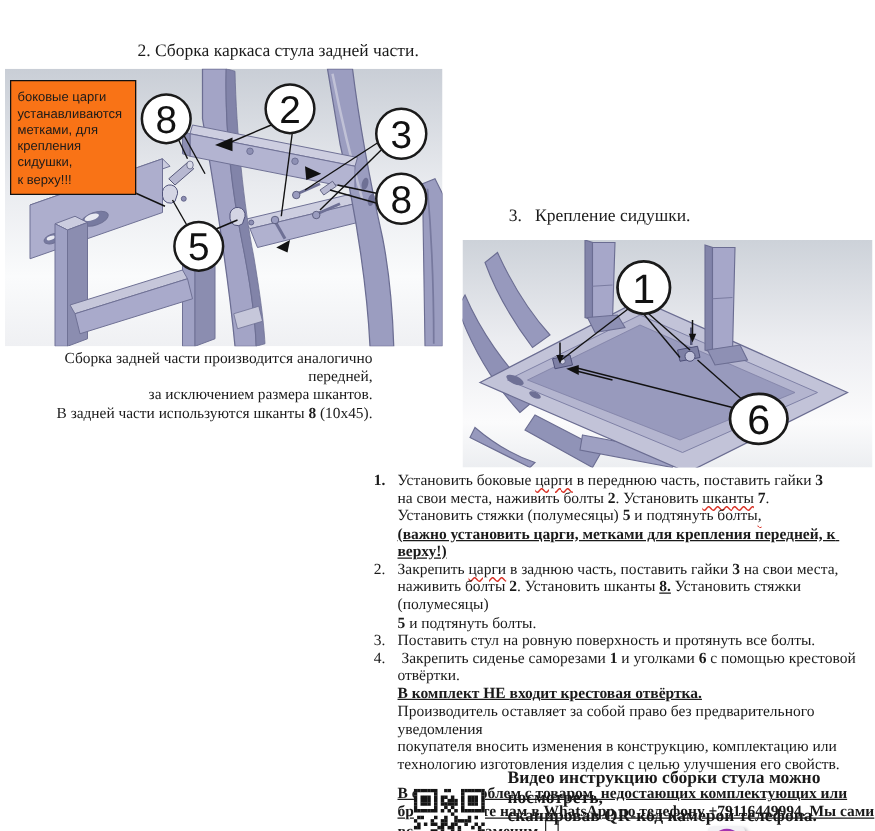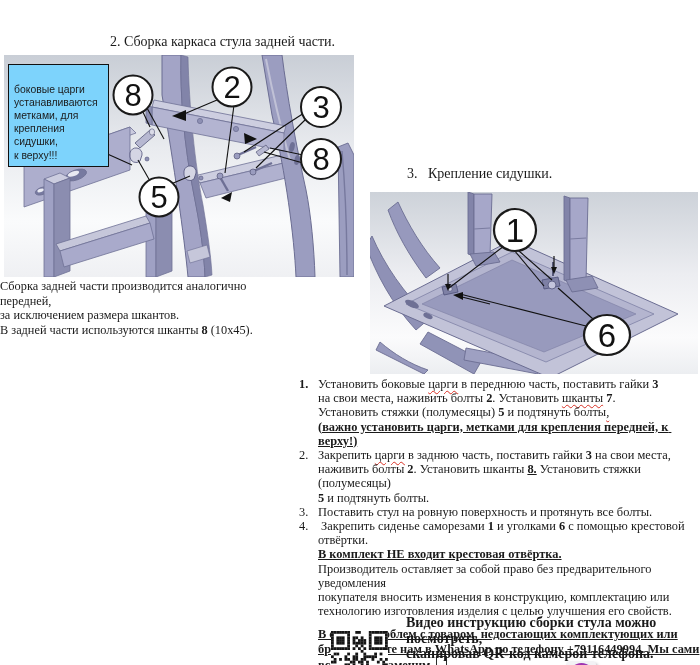--- a/index.html
+++ b/index.html
@@ -2,24 +2,24 @@
 <html><head>
 <meta charset="utf-8">
 <style>
   html,body{margin:0;padding:0;background:#fff;}
   .page{position:relative;width:700px;height:665px;background:#ffffff;overflow:hidden;
         font-family:"Liberation Serif","DejaVu Serif",serif;color:#1a1a1a;margin-top:27px;}
   .sec2-title{position:absolute;left:0;top:7px;width:445px;text-align:center;font-size:14px;}
   .sec3-title{position:absolute;left:407px;top:139px;font-size:14px;white-space:pre;}
   .diagram1{position:absolute;left:4px;top:28px;width:350px;height:222px;}
   .diagram2{position:absolute;left:370px;top:165px;width:328px;height:182px;}
-  .notebox{position:absolute;left:8px;top:37px;width:101px;background:#7dd3fc;border:1.5px solid #111;
-           padding:18px 4px 4px 5px;font-family:"Liberation Sans","DejaVu Sans",sans-serif;
+  .notebox{position:absolute;left:8px;top:37px;width:101px;background:#f97316;border:1.5px solid #111;
+           padding:7px 4px 4px 5px;font-family:"Liberation Sans","DejaVu Sans",sans-serif;
            font-size:10.4px;line-height:1.26;white-space:pre-line;box-sizing:border-box;}
-  .caption1{position:absolute;left:0;top:252px;width:298px;text-align:left;font-size:12.3px;
+  .caption1{position:absolute;left:0;top:252px;width:298px;text-align:right;font-size:12.3px;
             line-height:14.6px;white-space:pre-wrap;}
   .list{position:absolute;left:292px;top:350px;width:408px;font-size:12.4px;line-height:14.2px;}
   .item{display:flex;}
   .item .num{flex:0 0 26px;width:26px;padding-left:7px;box-sizing:border-box;}
   .item .num.bn{font-weight:bold;}
   .item .body{flex:1;white-space:pre-wrap;}
   .item.para{margin-top:9px;}
   .sq{text-decoration-line:underline;text-decoration-style:wavy;text-decoration-color:#d93025;
       text-decoration-thickness:1px;text-underline-offset:2.4px;}
   .boxed{display:inline-block;width:9px;height:13px;border:1.3px solid #2c2c2c;

